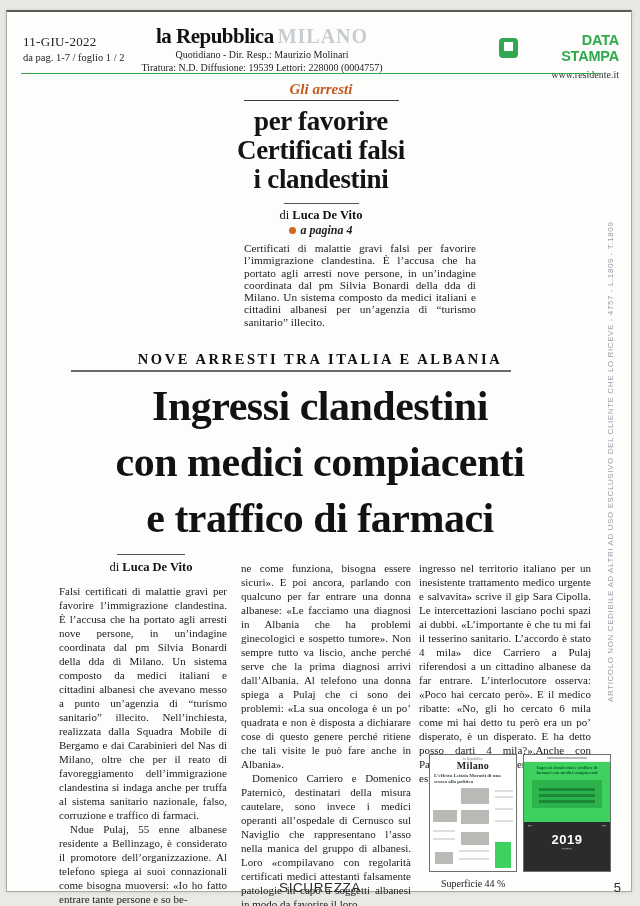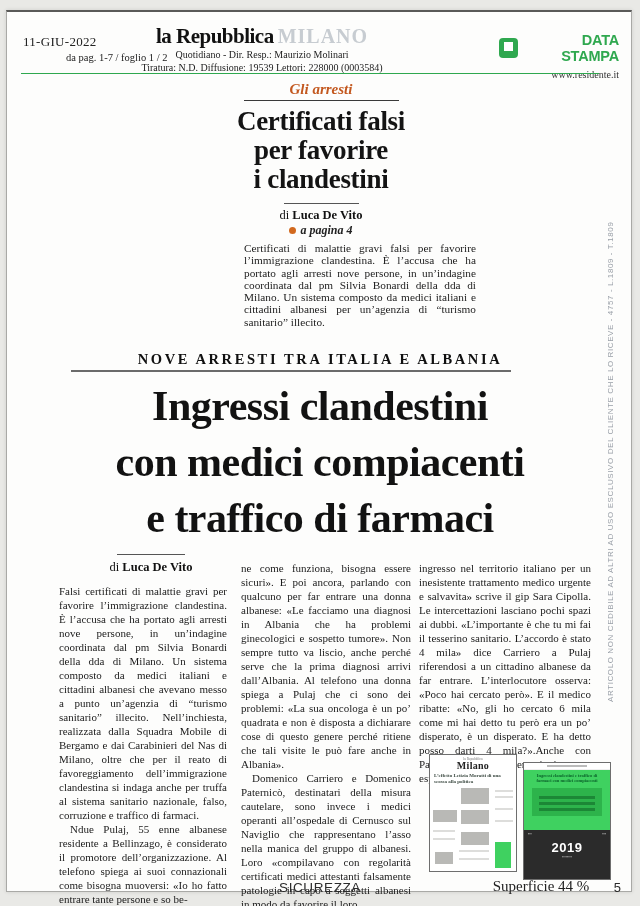--- a/index.html
+++ b/index.html
@@ -3,21 +3,21 @@
 <meta charset="utf-8">
 <style>
   * { margin:0; padding:0; box-sizing:border-box; }
   html,body { width:640px; height:906px; background:#e9e9e6; font-family:"Liberation Serif", serif; overflow:hidden; }
   .page { position:absolute; left:6px; top:10px; width:626px; height:882px; background:#fdfdfc;
           border:1px solid #a9a9a6; border-top:2px solid #5a5a58; box-shadow:0 0 4px rgba(0,0,0,.12); }
 
   
   .date-block { position:absolute; left:16px; top:22px; color:#222; }
   .date-line1 { font-size:13px; letter-spacing:.3px; }
-  .date-line2 { font-size:10.5px; margin-top:2px;margin-left:43px; }
+  .date-line2 { font-size:10.5px; margin-top:2px; }
   .masthead-block { position:absolute; left:100px; top:12px; width:310px; text-align:center; }
   .masthead-row { white-space:nowrap; }
   .brand { font-size:21px; font-weight:bold; letter-spacing:-.5px; color:#111; }
   .brand-region { font-size:20px; font-weight:bold; letter-spacing:1px; color:#c7ccd1; }
   .pub-line { font-size:10px; color:#222; line-height:12.5px; }
   .pub-line:first-of-type { margin-top:3px; }
   .logo-block { position:absolute; left:492px; top:20px; width:120px; text-align:right; }
   .logo-row { display:flex; align-items:center; justify-content:center; gap:6px; }
   .logo-icon { width:20px; height:20px; background:#2fa84f; border-radius:4px; position:relative; }
   .logo-icon::after { content:""; position:absolute; left:5px; top:4px; width:9px; height:9px; background:#fff; }
@@ -52,40 +52,40 @@
 
   .col { position:absolute; font-size:11px; line-height:14px; text-align:justify; color:#1b1b1b; }
   .col p + p { text-indent:11px; }
   .col1 { left:52px;  top:572px; width:168px; }
   .col2 { left:234px; top:549px; width:170px; }
   .col3 { left:412px; top:549px; width:172px; }
 
   
   .thumb { position:absolute; top:742px; width:88px; height:118px; background:#fff; border:1px solid #6e6e6e; overflow:hidden; }
   .thumb1 { left:422px; }
-  .thumb2 { left:516px;margin-top:8px; }
+  .thumb2 { left:516px; }
   .t1-top { font-size:3.5px; color:#777; text-align:center; padding-top:2px; }
   .t1-mast { font-family:"Liberation Serif", serif; font-weight:bold; font-size:10px; text-align:center; color:#222; line-height:10px; letter-spacing:.3px; }
   .t1-head { font-size:5px; font-weight:bold; color:#3c4a42; padding:2px 4px 1px; line-height:5.5px; }
   .t1-body { position:relative; height:84px; margin:1px 3px; }
   .ph { position:absolute; background:#b9b9b6; }
   .bar { position:absolute; background:#dddddb; height:2px; }
   .t1-green { position:absolute; right:2px; bottom:2px; width:16px; height:26px; background:#3fd160; }
   .t2-strip { height:5px; background:#fff; border-bottom:1px solid #eee; }
   .t2-strip .bar2 { margin:2px auto 0; width:40px; height:1.5px; background:#bbb; }
   .t2-green { height:60px; background:#3fd160; padding-top:3px; position:relative; }
   .t2-head { font-size:4.5px; font-weight:bold; color:#0c642c; text-align:center; line-height:5px; padding:0 8px; }
   .t2-photo { position:absolute; left:8px; top:18px; right:8px; height:28px; background:#2db34b; }
   .t2-photo::after { content:""; position:absolute; left:10%; top:30%; width:80%; height:3px; background:#1c8736; box-shadow:0 6px 0 #1c8736, 0 12px 0 #1c8736; }
   .t2-ad { height:50px; background:#2b2b2b; position:relative; color:#eee; }
   .t2-ad-top { display:flex; justify-content:space-between; font-size:3.5px; color:#bbb; padding:2px 4px 0; }
   .t2-year { font-family:"Liberation Sans", sans-serif; font-weight:bold; font-size:13px; text-align:center; color:#fff; margin-top:4px; letter-spacing:.5px; }
   .t2-sub { font-size:3.5px; text-align:center; color:#aaa; }
 
-  .surface { position:absolute; left:434px; top:866px; width:200px; text-align:center; font-size:15px; color:#222; }
+  .surface { position:absolute; left:434px; top:866px; width:200px; font-size:10px; color:#222; }
 
   
   .footer-section { position:absolute; left:0; top:868px; width:626px; text-align:center;
                     font-family:"Liberation Sans", sans-serif; font-size:13.5px; color:#2b2b2b; letter-spacing:.6px; }
   .footer-page { position:absolute; left:590px; top:868px; width:24px; text-align:right;
                  font-family:"Liberation Sans", sans-serif; font-size:13px; color:#2b2b2b; }
 
   
   .side-note { position:absolute; left:596px; top:140px; height:620px; width:14px;
                display:flex; align-items:center; justify-content:center;
@@ -101,38 +101,38 @@
     <div class="date-line1">11-GIU-2022</div>
     <div class="date-line2">da pag. 1-7 /  foglio 1 / 2</div>
   </div>
 
   <div class="masthead-block">
     <div class="masthead-row">
       <span class="brand">la Repubblica</span>
       <span class="brand-region">MILANO</span>
     </div>
     <div class="pub-line">Quotidiano  -  Dir. Resp.:  Maurizio Molinari</div>
-    <div class="pub-line">Tiratura: N.D. Diffusione: 19539 Lettori: 228000 (0003584)</div>
+    <div class="pub-line">Tiratura: N.D. Diffusione: 19539 Lettori: 228000 (0004757)</div>
   </div>
 
   <div class="logo-block">
     <div class="logo-row">
       <span class="logo-icon"></span>
       <span class="logo-text">DATA STAMPA</span>
     </div>
     <div class="logo-url">www.residente.it</div>
   </div>
 
   <div class="green-rule"></div>
 
   <div class="kicker1">Gli arresti</div>
   <div class="kicker1-rule"></div>
   <div class="headline1">
+    <div>per favorire</div>
     <div>Certificati falsi</div>
-    <div>per favorire</div>
     <div>i clandestini</div>
   </div>
   <div class="byline1-rule"></div>
   <div class="byline1">
     <span class="byline-prefix">di</span>
     <span class="byline-name">Luca De Vito</span>
   </div>
   <div class="pageref">
     <span class="dot"></span><span>a pagina 4</span>
   </div>

